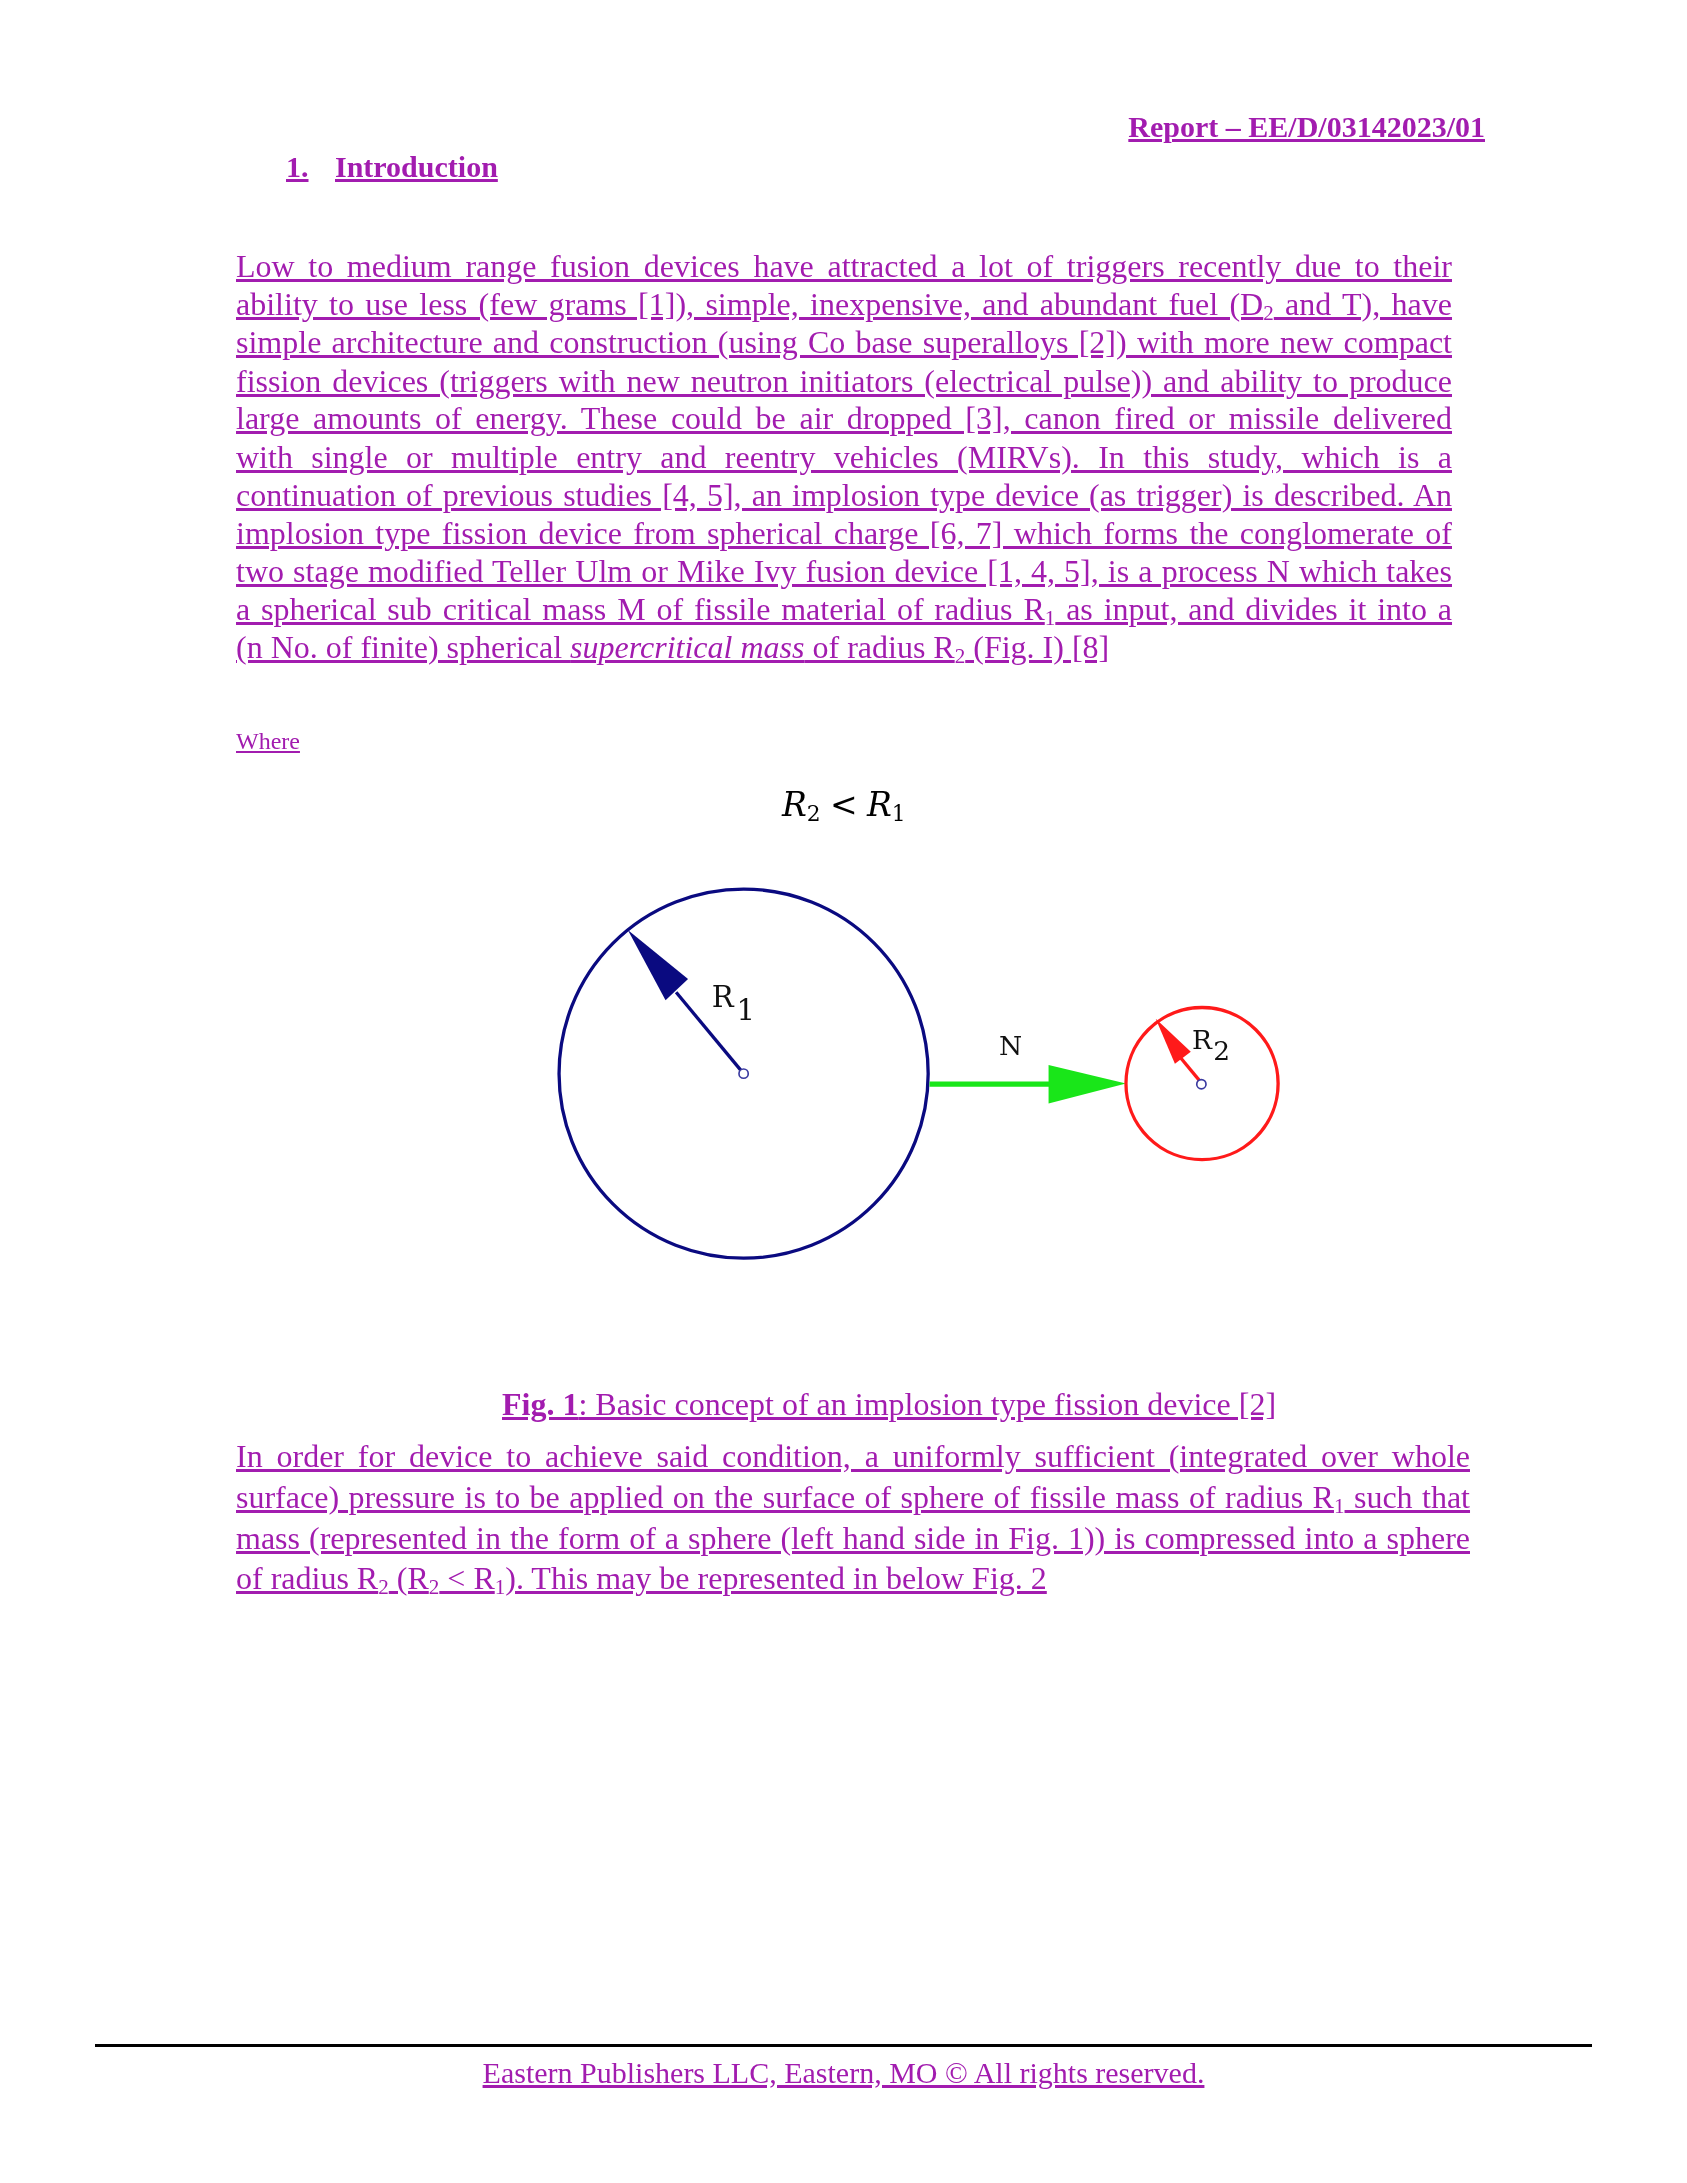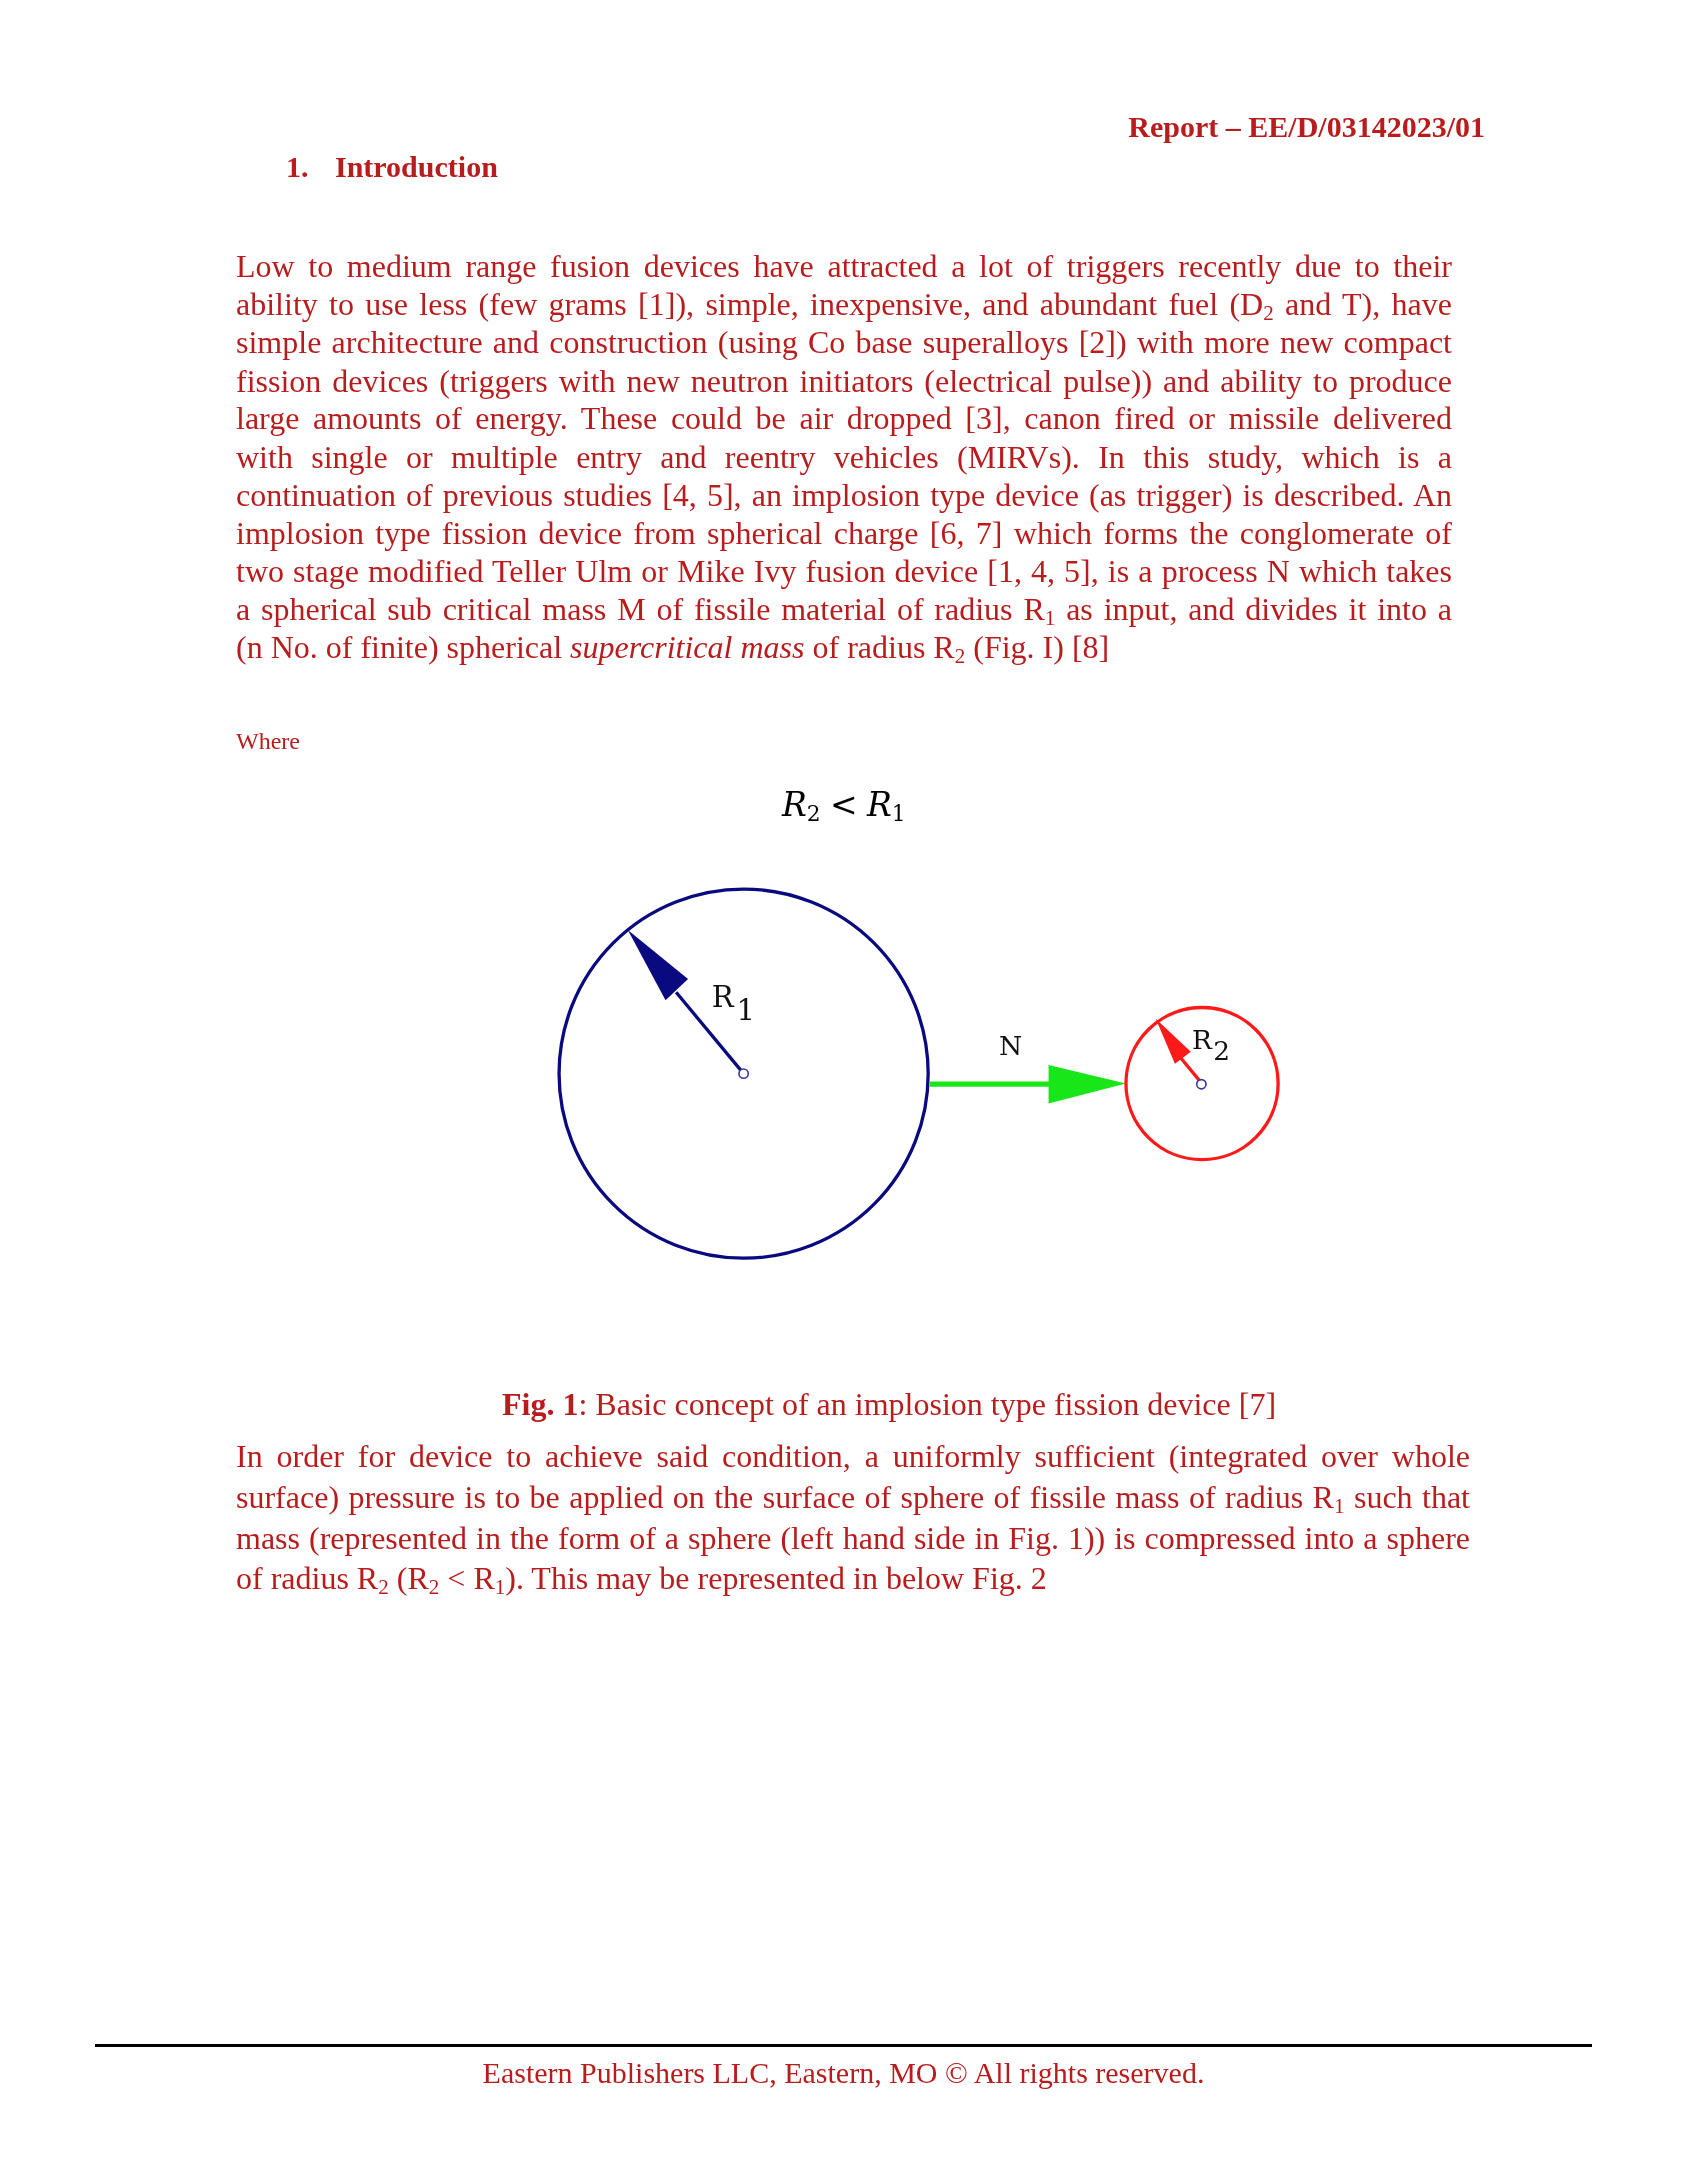--- a/index.html
+++ b/index.html
@@ -1,17 +1,17 @@
 <!DOCTYPE html>
 <html style="font-size:10.6px"><head>
 <meta charset="utf-8">
 <style>
   html, body { margin: 0; padding: 0; background: #ffffff; }
   body { width: 1687px; height: 2183px; position: relative; overflow: hidden; }
-  .serif { font-family: "Liberation Serif", "DejaVu Serif", serif; color: #b91c1c; }
+  .serif { font-family: "Liberation Serif", "DejaVu Serif", serif; color: #a21caf; text-decoration: underline; }
   .hdr { position: absolute; font-weight: bold; font-size: 30px; white-space: nowrap; line-height: 1; }
   .report { left: 1128px; top: 112px; width: 357px; text-align: right; }
   .h-num { left: 286px; top: 152px; }
   .h-title { left: 335px; top: 152px; }
   .line { position: absolute; left: 236px; font-size: 32px; line-height: 1; white-space: nowrap;
           text-align: justify; text-align-last: justify; }
   .p1 .line { width: 1216px; }
   .p2 .line { width: 1234px; }
   .line.last { text-align: left; text-align-last: left; }
   sub { font-size: 0.66em; vertical-align: -0.22em; line-height: 0; }
@@ -71,21 +71,21 @@
       <text x="1510" y="1595" font-family="DejaVu Serif, serif" font-size="40" fill="#111">N</text>
 
       <circle id="c-small" cx="1817" cy="1638" r="115" fill="none" stroke-width="5" stroke="#ff1a1a"></circle>
       <line id="l-small" x1="1816" y1="1637" x2="1783" y2="1597" stroke-width="5" stroke="#ff1a1a"></line>
       <polygon id="a-small" points="1747,1540 1800,1590 1776,1608" fill="#ff1a1a"></polygon>
       <circle id="m-small" cx="1816" cy="1639" r="7" fill="#fff" stroke-width="2.5" stroke="#3a3aa0"></circle>
       <text x="1802" y="1586" font-family="DejaVu Serif, serif" font-size="40" fill="#111"><tspan>R</tspan><tspan dx="2" dy="16" font-size="40">2</tspan></text>
     </svg>
   </div>
 
-  <div class="serif caption"><b>Fig. 1</b><span>: Basic concept of an implosion type fission device [7]</span></div>
+  <div class="serif caption"><b>Fig. 1</b><span>: Basic concept of an implosion type fission device [2]</span></div>
 
   <div class="p2">
     <div class="serif line" style="top:1440px">In order for device to achieve said condition, a uniformly sufficient (integrated over whole</div>
     <div class="serif line" style="top:1481px">surface) pressure is to be applied on the surface of sphere of fissile mass of radius R<sub>1</sub> such that</div>
     <div class="serif line" style="top:1522px">mass (represented in the form of a sphere (left hand side in Fig. 1)) is compressed into a sphere</div>
     <div class="serif line last" style="top:1562px">of radius R<sub>2</sub> (R<sub>2</sub> &lt; R<sub>1</sub>). This may be represented in below Fig. 2</div>
   </div>
 
   <div class="rule"></div>
   <div class="serif footer">Eastern Publishers LLC, Eastern, MO © All rights reserved.</div>

